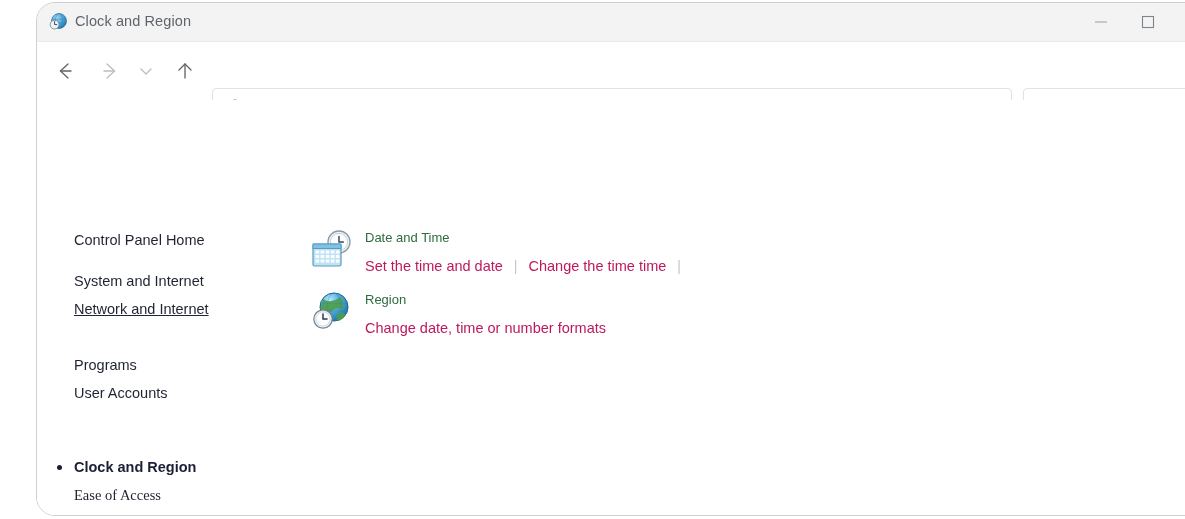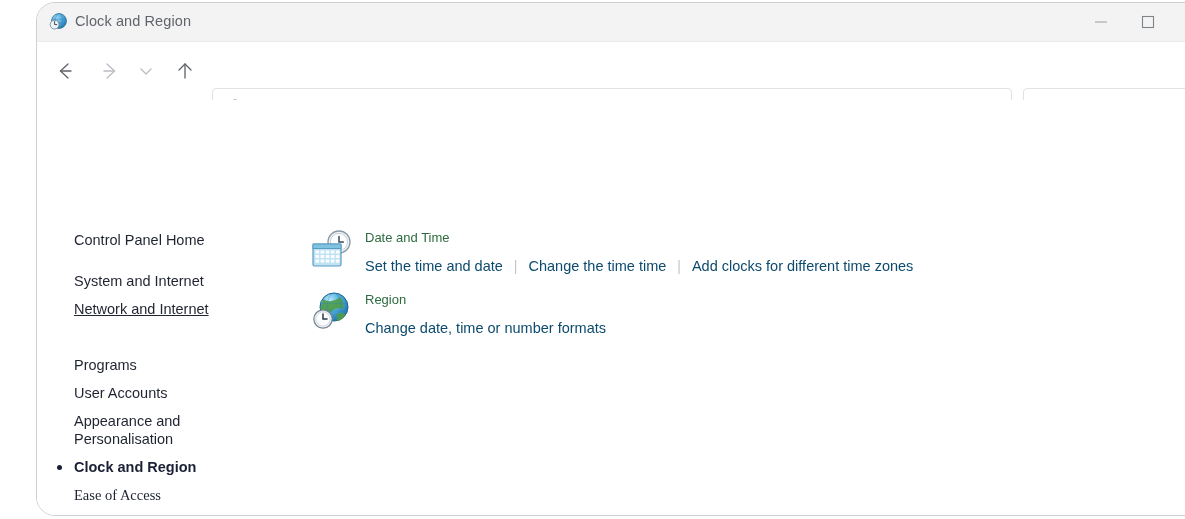--- a/index.html
+++ b/index.html
@@ -237,21 +237,21 @@
   .cat-links {
     position: absolute;
     left: 68px;
     top: 30px;
     display: flex;
     align-items: center;
     white-space: nowrap;
   }
   .cat-link {
     font-size: 14.5px;
-    color: #0c4a6e;
+    color: #be185d;
     white-space: nowrap;
   }
   .link-sep {
     color: #c6c6c6;
     margin: 0 11px;
     font-size: 14px;
   }
 </style>
 </head>
 <body>
@@ -381,21 +381,20 @@
   </div>
 
   <div class="content">
 
     <div class="sidebar">
         <div class="side-item" style="top: 123px;">Control Panel Home</div>
         <div class="side-item" style="top: 164px;">System and Internet</div>
         <div class="side-item" style="top: 192px; text-decoration: underline;">Network and Internet</div>
         <div class="side-item" style="top: 248px;">Programs</div>
         <div class="side-item" style="top: 276px;">User Accounts</div>
-        <div class="side-item multiline" style="top: 304px;">Appearance and Personalisation</div>
         <div class="active-bullet" style="top: 357px;"></div>
         <div class="side-item active" style="top: 350px;">Clock and Region</div>
         <div class="side-item" style="top: 378px; font-family: Liberation Serif, serif;">Ease of Access</div>
       </div>
 
     <div class="main">
         <div class="category" style="top: 128px;">
           <span class="cat-icon"><svg viewBox="0 0 44 44" width="44" height="44">
               <circle cx="30" cy="14" r="11" fill="#f2f5f7" stroke="#8b9aa6" stroke-width="1.3"></circle>
               <circle cx="30" cy="14" r="8.6" fill="#fbfdfe" stroke="#b9c6d0" stroke-width="0.8"></circle>
@@ -419,21 +418,20 @@
                 <rect x="21.8" y="31.5" width="3.6" height="3"></rect>
                 <rect x="26.9" y="31.5" width="3.6" height="3"></rect>
               </g>
             </svg></span>
           <div class="cat-title">Date and Time</div>
           <div class="cat-links">
             <span class="cat-link">Set the time and date</span>
             <span class="link-sep">|</span>
             <span class="cat-link">Change the time time</span>
             <span class="link-sep">|</span>
-            <span class="cat-link">Add clocks for different time zones</span>
           </div>
         </div>
         <div class="category" style="top: 190px;">
           <span class="cat-icon"><svg viewBox="0 0 44 44" width="44" height="44">
               <defs>
                 <radialGradient id="gl" cx="34%" cy="26%" r="82%">
                   <stop offset="0%" stop-color="#bfe9fb"></stop>
                   <stop offset="42%" stop-color="#56b3e0"></stop>
                   <stop offset="100%" stop-color="#1c6ea3"></stop>
                 </radialGradient>

